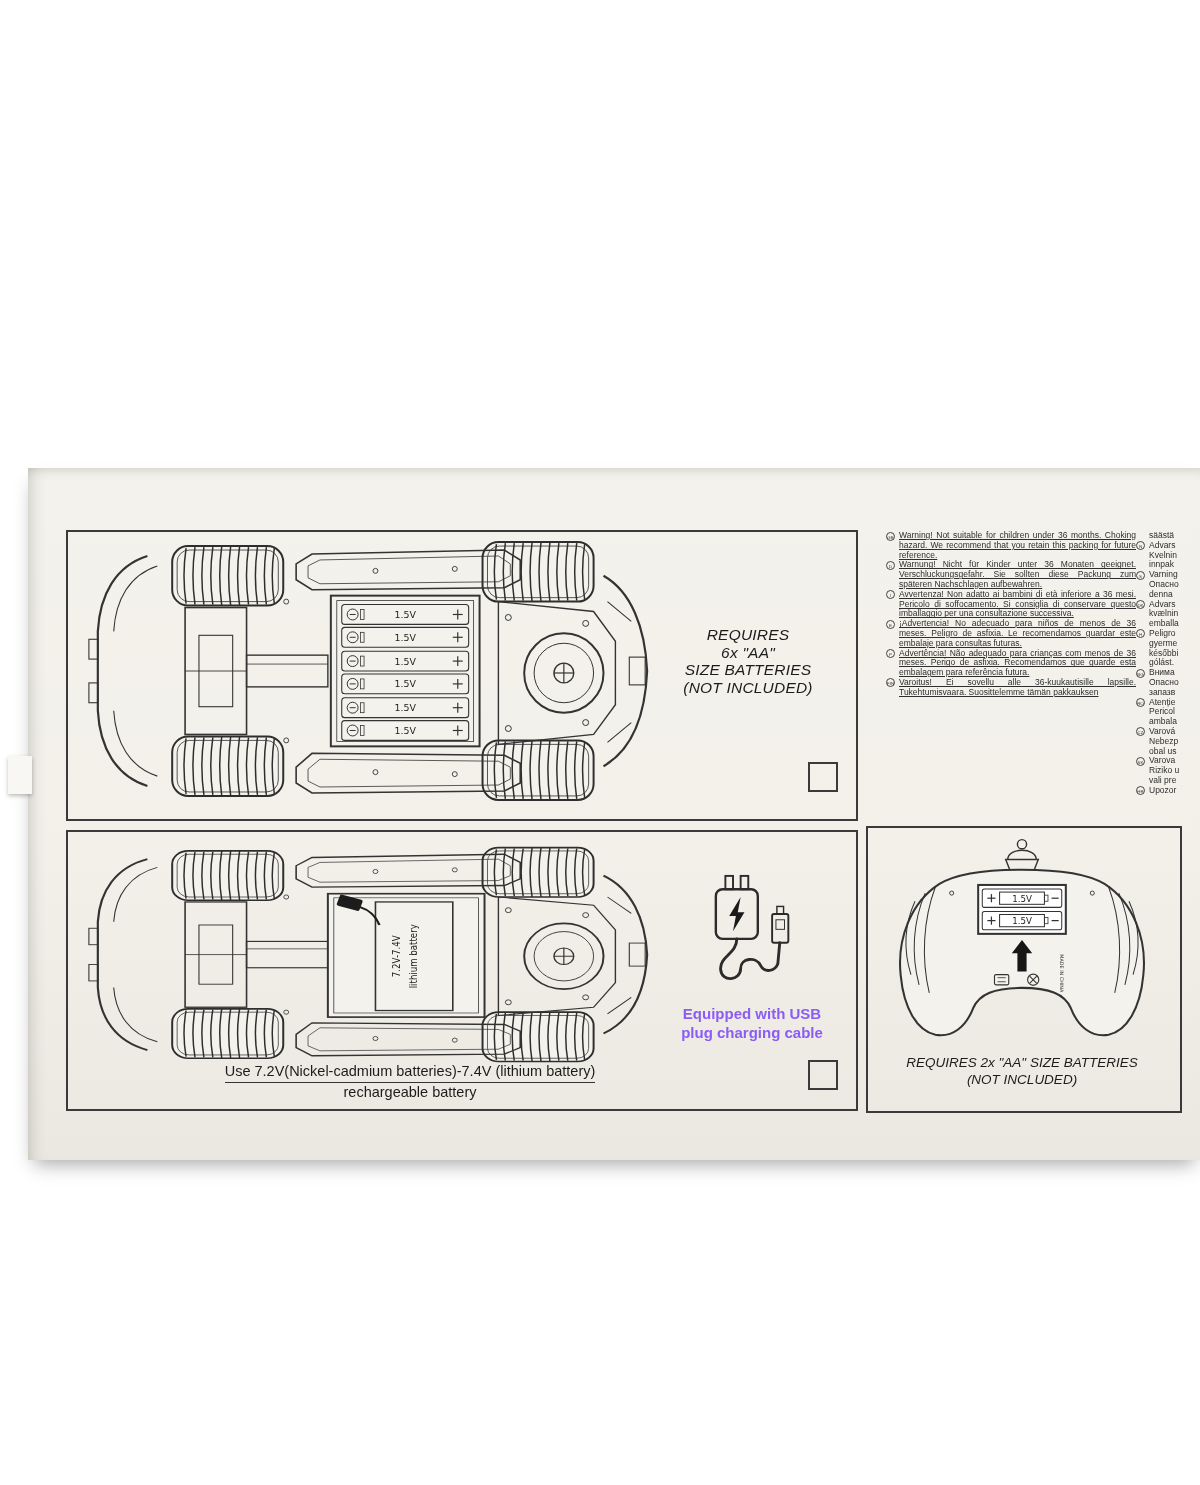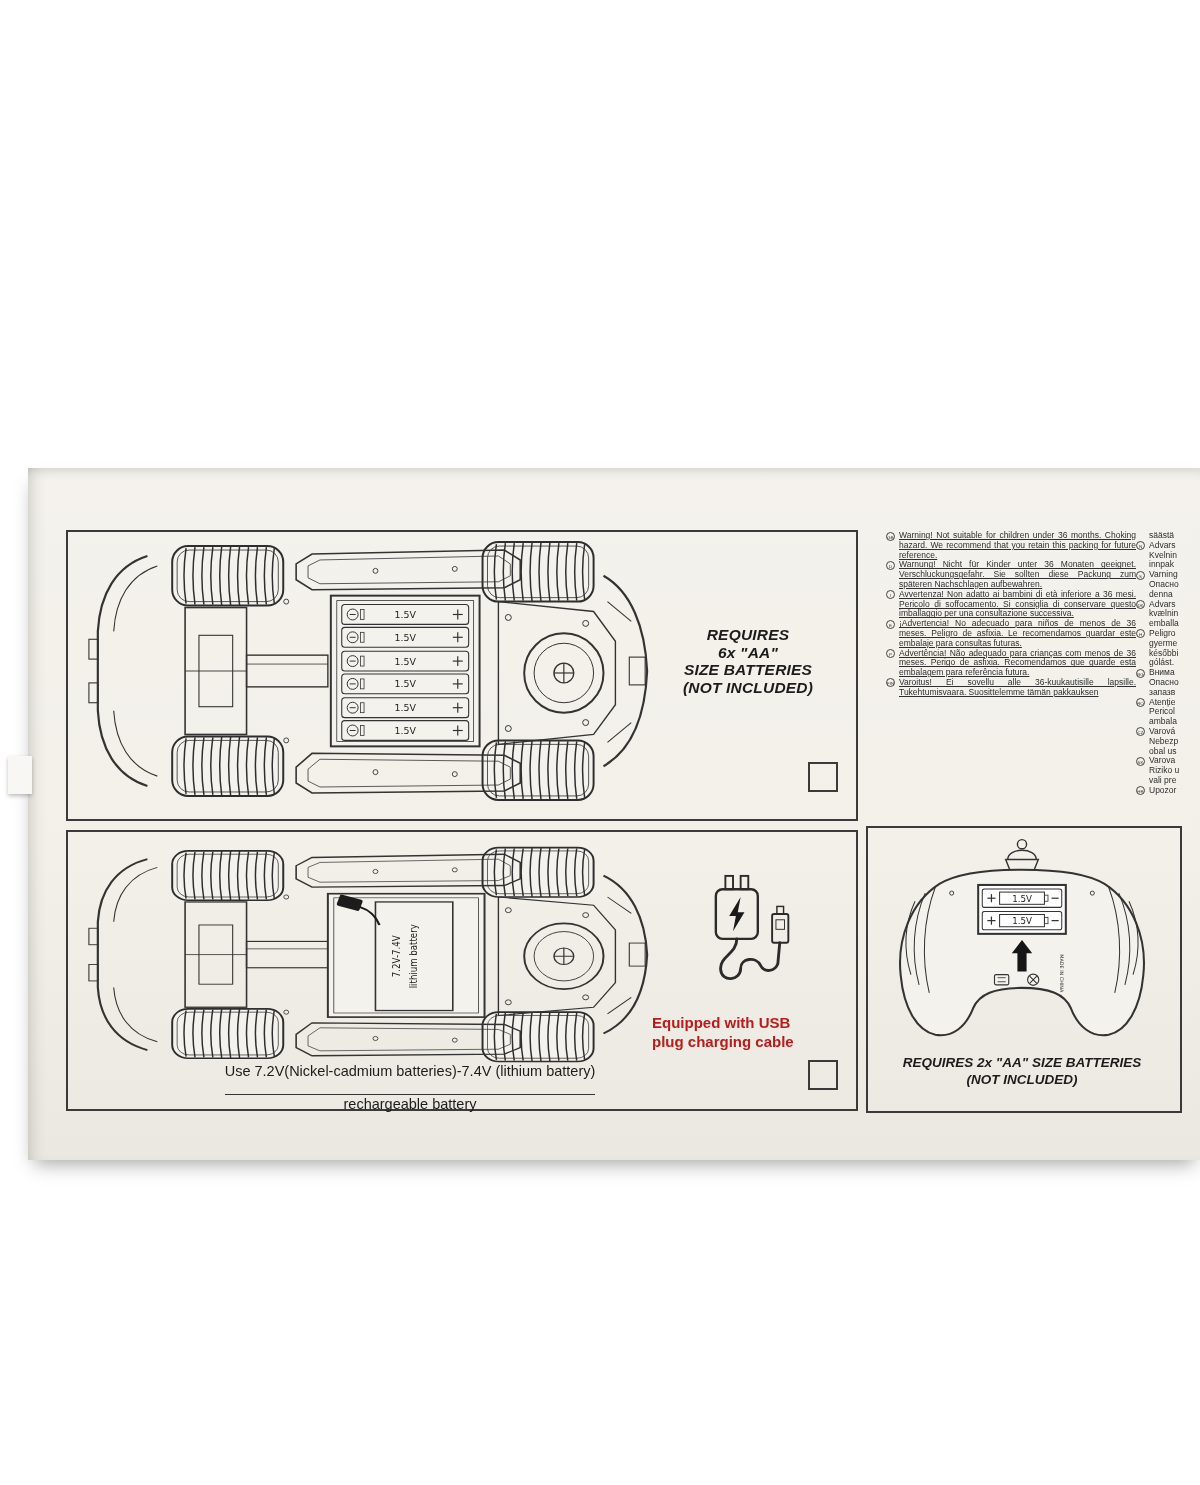--- a/index.html
+++ b/index.html
@@ -7,26 +7,26 @@
         font-family:"Liberation Sans","DejaVu Sans",sans-serif;color:#222;}
   .abs{position:absolute;}
   #paper{position:absolute;left:28px;top:468px;width:1172px;height:692px;
          background:linear-gradient(180deg,#f4f2ec 0%,#f2f0e9 55%,#eae8e0 100%);
          box-shadow:0 10px 18px -6px rgba(0,0,0,0.35), inset 14px 0 18px -14px rgba(0,0,0,0.22),
                     inset 0 12px 14px -12px rgba(0,0,0,0.18);}
   #paper-tab{position:absolute;left:8px;top:756px;width:24px;height:38px;background:#f8f7f3;
              box-shadow:0 2px 4px rgba(0,0,0,0.25);}
   .panel{position:absolute;border:2px solid #3a3a3a;background:transparent;}
   .sq{position:absolute;width:26px;height:26px;border:2px solid #3a3a3a;}
-  .requires{font-weight:bold;font-style:italic;text-align:center;color:#1c1c1c;}
+  .requires{font-weight:normal;font-style:italic;text-align:center;color:#1c1c1c;}
   .requires-top{font-size:15.5px;line-height:17.5px;letter-spacing:0.2px;}
   .requires-ctrl{font-size:13.5px;line-height:17px;}
-  .usb-caption{font-size:15px;font-weight:600;text-align:left;line-height:19px;color:#b91c1c;margin-top:9px;}
+  .usb-caption{font-size:15px;font-weight:600;text-align:center;line-height:19px;color:#8b5cf6;}
   .batt-caption{font-size:14.5px;text-align:center;line-height:19px;color:#1c1c1c;}
-  .batt-caption .u{display:inline-block;border-bottom:1px solid #333;padding-bottom:13px;}
+  .batt-caption .u{display:inline-block;border-bottom:1px solid #333;padding-bottom:1px;}
   .warnings{position:absolute;font-size:8.5px;line-height:9.8px;color:#2e2e2e;}
   .w-item{position:relative;padding-left:13px;text-align:justify;}
   .wcode{position:absolute;left:0;top:0.5px;width:9px;height:9px;border:0.9px solid #444;border-radius:50%;
          font-size:4.4px;line-height:9px;text-align:center;color:#333;box-sizing:border-box;}
   .w2-line{position:relative;padding-left:13px;height:9.8px;white-space:nowrap;overflow:hidden;}
   .svgtxt{font-family:"DejaVu Sans","Liberation Sans",sans-serif;}
 </style>
 </head>
 <body>
 

